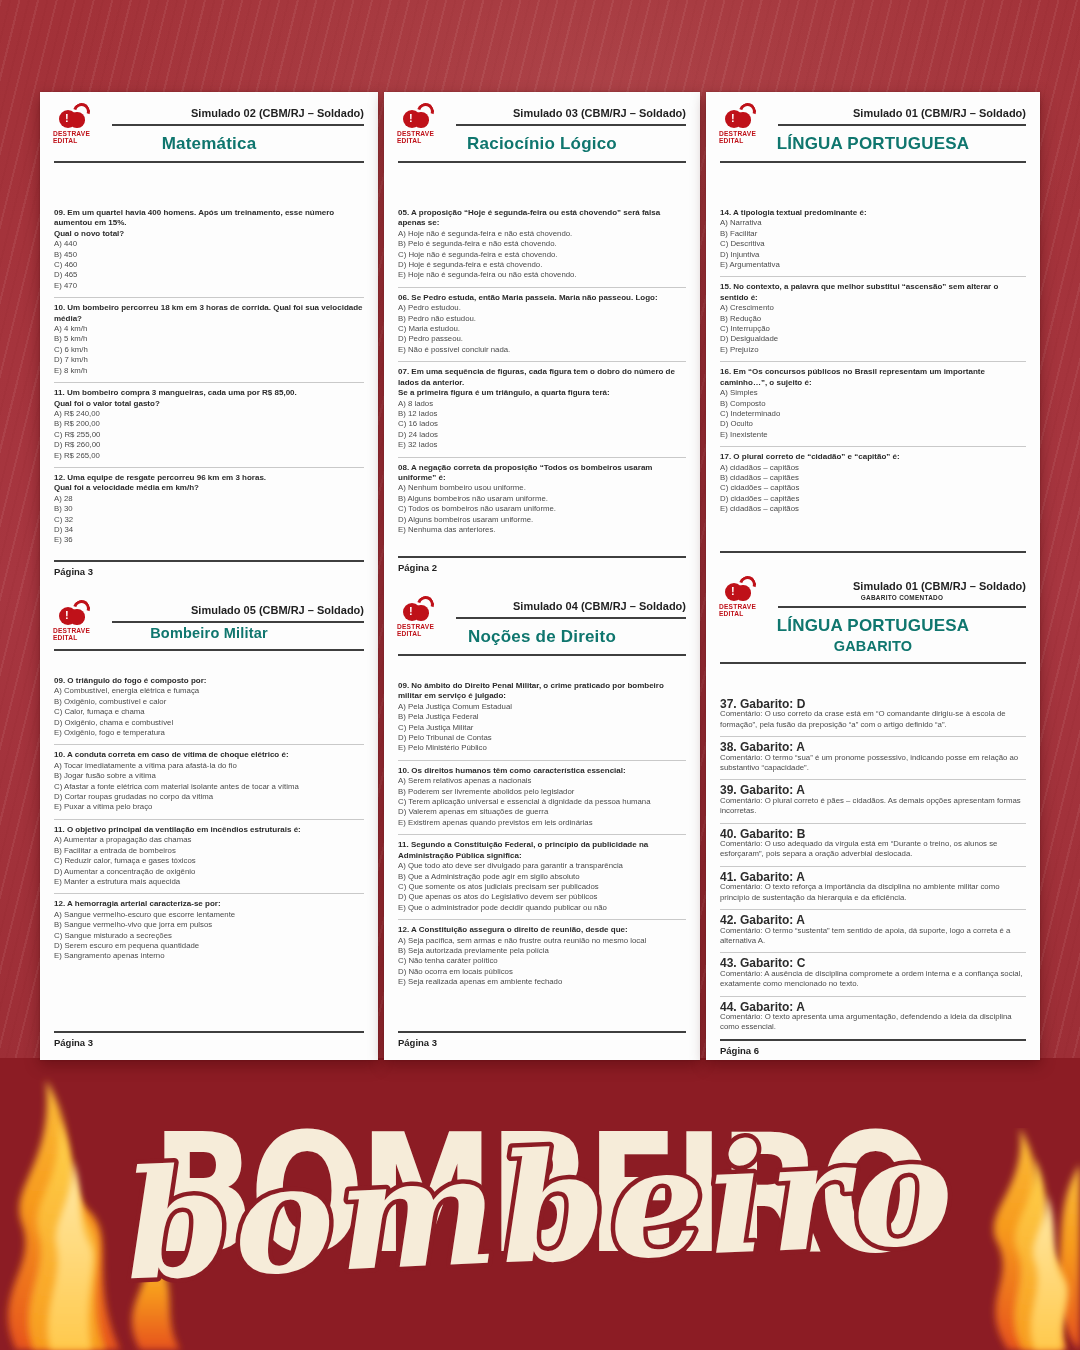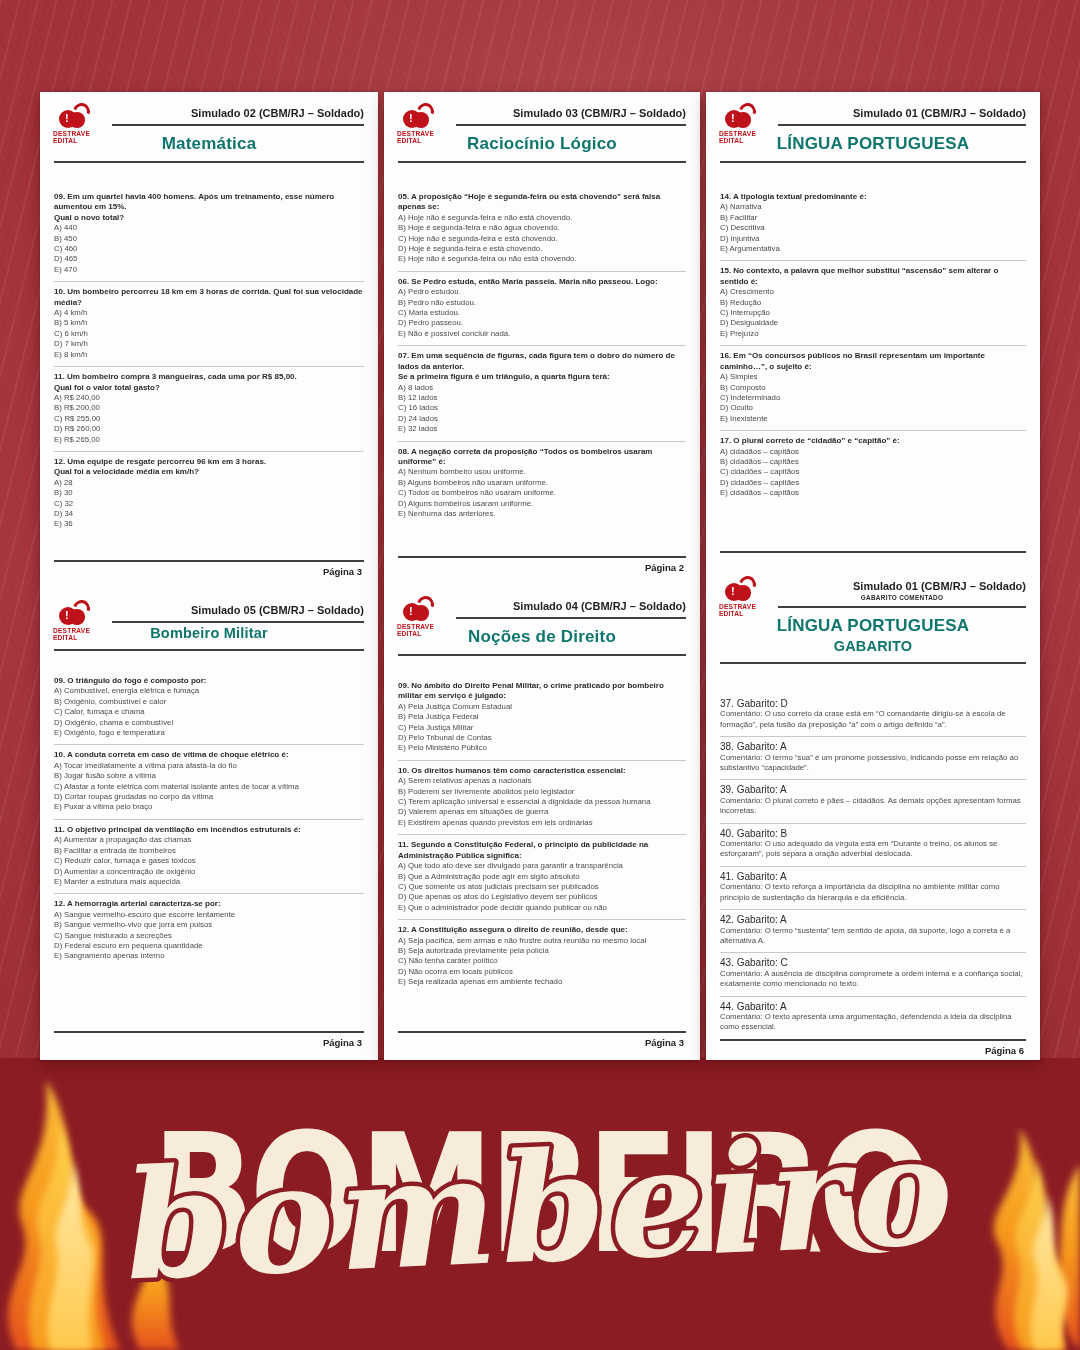--- a/index.html
+++ b/index.html
@@ -32,33 +32,33 @@
   .lock-excl{position:absolute;left:6px;top:8px;color:#fff;font-size:11px;font-weight:bold;line-height:15px;}
   .logo-text{margin-top:1px;font-size:6.6px;font-weight:bold;color:#bf1119;line-height:7.2px;letter-spacing:.2px;}
   
   .sim-header{margin-left:58px;padding-top:5px;font-size:11px;font-weight:bold;color:#1f1f1f;text-align:right;}
   .sub-header{margin-left:58px;font-size:6.4px;font-weight:bold;color:#2a2a2a;text-align:center;padding-top:2px;letter-spacing:.3px;}
   .head-rule{margin:5px 0 0 58px;border-bottom:2px solid #3f3f3f;}
   .page-title{margin-top:8px;font-size:17px;line-height:20px;font-weight:bold;color:#0f766e;text-align:center;letter-spacing:.2px;}
   .title2{margin-top:2px;font-size:14.5px;line-height:17px;}
   .title-rule{margin-top:7px;border-bottom:2px solid #3f3f3f;}
   
-  .q-list{margin-top:24px;}
+  .q-list{margin-top:40px;}
   .pb .q-list{margin-top:20px;}
   .gab .q-list{margin-top:30px;}
   .q-block{padding:5px 0 6px 0;border-bottom:1px solid #c9c9c9;}
   .q-block:last-child{border-bottom:none;}
   .q-stem{font-size:8px;font-weight:bold;color:#2b2b2b;line-height:10.4px;white-space:pre-line;}
   .q-opt{font-size:7.8px;color:#4b4b4b;line-height:10.4px;}
-  .ans-label{font-size:10px;font-weight:normal;color:#2b2b2b;line-height:10.4px;}
+  .ans-label{font-size:12px;font-weight:bold;color:#2b2b2b;line-height:10.4px;}
   .ans-comment{font-size:7.8px;color:#4b4b4b;line-height:10.4px;}
   
   .page-footer{margin-top:auto;}
   .footer-rule{border-bottom:2px solid #3f3f3f;}
-  .footer-text{padding:4px 2px 4px 0;font-size:9.5px;font-weight:bold;color:#222;text-align:right;}
+  .footer-text{padding:4px 2px 4px 0;font-size:9.5px;font-weight:bold;color:#222;}
   .footer-cut .footer-rule{margin-bottom:4px;}
   
   .big-word{position:absolute;left:0;top:1112px;width:1080px;text-align:center;
     font-family:"DejaVu Sans",sans-serif;font-weight:800;font-size:135px;letter-spacing:-5px;
     color:#f6ecd9;transform:scaleY(1.22);transform-origin:center top;line-height:1;}
   .script-svg{position:absolute;left:0;top:1150px;width:1080px;height:200px;overflow:visible;}
   .script-svg text{font-family:"DejaVu Serif",serif;font-style:italic;font-weight:bold;
     font-size:150px;letter-spacing:4px;}
 </style>
 </head>
@@ -199,21 +199,21 @@
             <div class="q-opt">B) Facilitar a entrada de bombeiros</div>
             <div class="q-opt">C) Reduzir calor, fumaça e gases tóxicos</div>
             <div class="q-opt">D) Aumentar a concentração de oxigênio</div>
             <div class="q-opt">E) Manter a estrutura mais aquecida</div>
           </div>
           <div class="q-block">
             <div class="q-stem">12. A hemorragia arterial caracteriza-se por:</div>
             <div class="q-opt">A) Sangue vermelho-escuro que escorre lentamente</div>
             <div class="q-opt">B) Sangue vermelho-vivo que jorra em pulsos</div>
             <div class="q-opt">C) Sangue misturado a secreções</div>
-            <div class="q-opt">D) Federal escuro em pequena quantidade</div>
+            <div class="q-opt">D) Serem escuro em pequena quantidade</div>
             <div class="q-opt">E) Sangramento apenas interno</div>
           </div>
         </div>
         <div class="page-footer">
           <div class="footer-rule"></div>
           <div class="footer-text">Página 3</div>
         </div>
       </div>
   </div>
   <div class="col c2">
@@ -231,21 +231,21 @@
           </div>
         </div>
         <div class="sim-header">Simulado 03 (CBM/RJ – Soldado)</div>
         <div class="head-rule"></div>
         <div class="page-title">Raciocínio Lógico</div>
         <div class="title-rule"></div>
         <div class="q-list">
           <div class="q-block">
             <div class="q-stem">05. A proposição “Hoje é segunda-feira ou está chovendo” será falsa apenas se:</div>
             <div class="q-opt">A) Hoje não é segunda-feira e não está chovendo.</div>
-            <div class="q-opt">B) Hoje é segunda-feira e não água chovendo.</div>
+            <div class="q-opt">B) Pelo é segunda-feira e não está chovendo.</div>
             <div class="q-opt">C) Hoje não é segunda-feira e está chovendo.</div>
             <div class="q-opt">D) Hoje é segunda-feira e está chovendo.</div>
             <div class="q-opt">E) Hoje não é segunda-feira ou não está chovendo.</div>
           </div>
           <div class="q-block">
             <div class="q-stem">06. Se Pedro estuda, então Maria passeia. Maria não passeou. Logo:</div>
             <div class="q-opt">A) Pedro estudou.</div>
             <div class="q-opt">B) Pedro não estudou.</div>
             <div class="q-opt">C) Maria estudou.</div>
             <div class="q-opt">D) Pedro passeou.</div>

